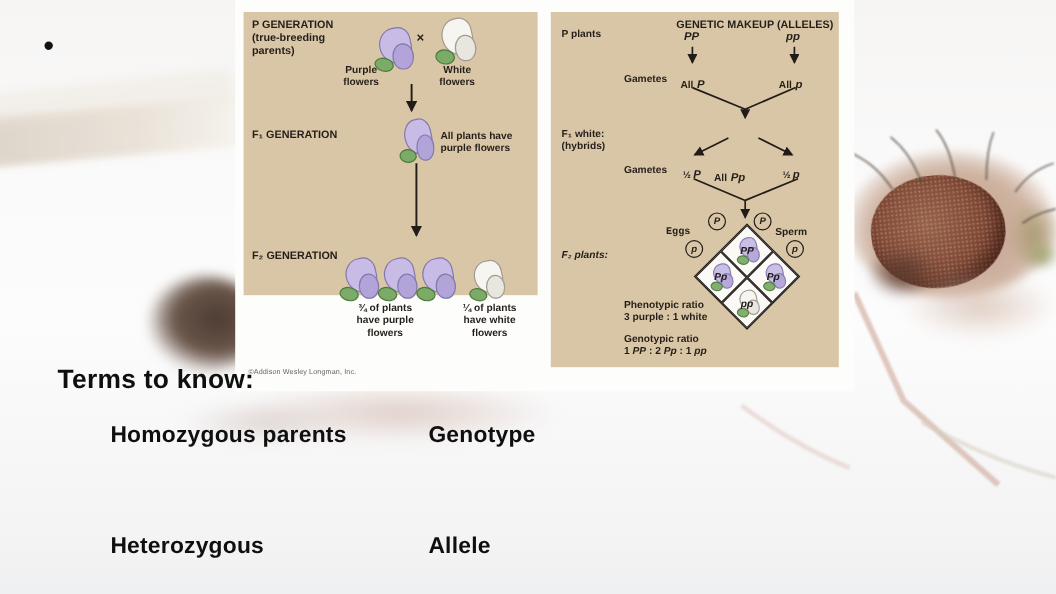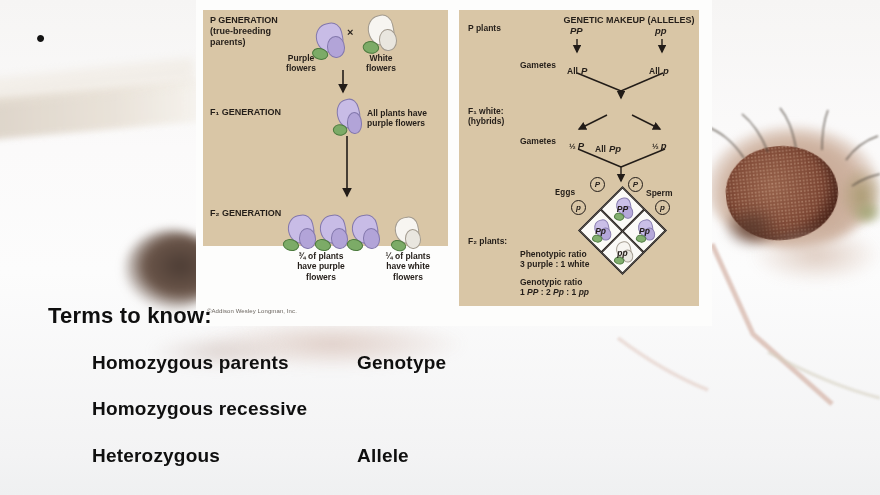--- a/index.html
+++ b/index.html
@@ -258,21 +258,21 @@
             <span class="flower white">
               <i class="pA"></i>
               <i class="pB"></i>
               <i class="lf"></i>
             </span>
             <span class="pl">pp</span>
           </div>
         </div>
     </div>
 
-    <div class="plab" style="left:9px;top:226px;">F₂ plants:</div>
+    <div class="plab" style="left:9px;top:197px;font-style:italic;">F₂ plants:</div>
     <div class="plab" style="left:61px;top:239px;">Phenotypic ratio
 3 purple : 1 white</div>
     <div class="plab" style="left:61px;top:267px;">Genotypic ratio</div>
     <div class="parts" style="left:61px;top:277px;font-size:8.5px;"><span class="rm" style="position:static;">1 </span><span class="it" style="position:static;">PP</span><span class="rm" style="position:static;"> : 2 </span><span class="it" style="position:static;">Pp</span><span class="rm" style="position:static;"> : 1 </span><span class="it" style="position:static;">pp</span></div>
 
     <svg class="flow" width="240" height="296">
       <defs>
         <marker id="mR" markerWidth="7" markerHeight="7" refX="5" refY="3" orient="auto">
           <path d="M0,0 L6,3 L0,6 z" fill="#221c18"></path>
         </marker>
@@ -296,20 +296,19 @@
     <span class="b">•</span>
   </div>
 
   <div class="terms-head">Terms to know:</div>
 
   <div class="term-row" style="top:352px;">
     <span class="t-left">Homozygous parents</span>
     <span class="t-right">Genotype</span>
   </div>
   <div class="term-row" style="top:398px;">
-    <span class="t-left">Homozygous recessive</span>
   </div>
   <div class="term-row" style="top:445px;">
     <span class="t-left">Heterozygous</span>
     <span class="t-right">Allele</span>
   </div>
 
 </div>
 
 </body></html>

